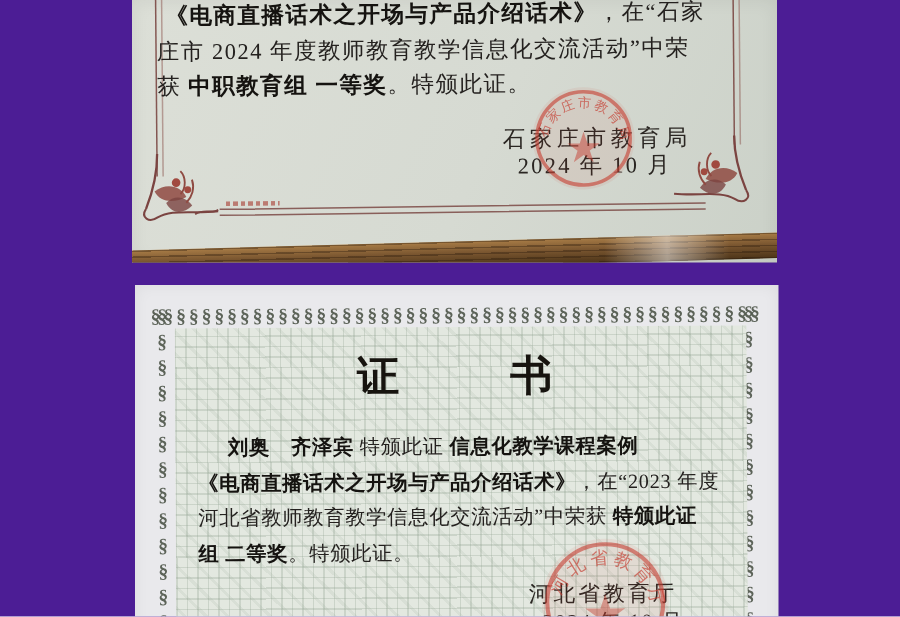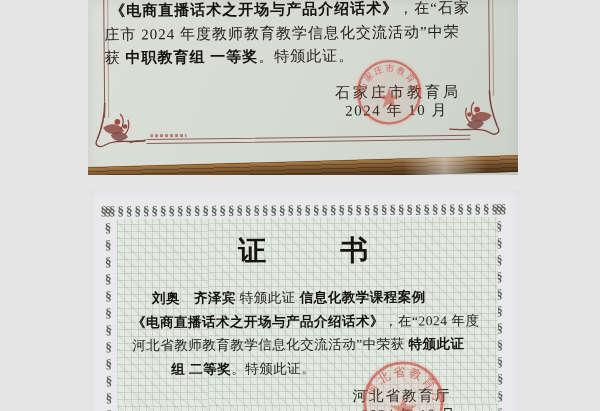--- a/index.html
+++ b/index.html
@@ -1,16 +1,16 @@
 <!DOCTYPE html>
 <html><head>
 <meta charset="utf-8">
 <style>
   html,body{margin:0;padding:0;background:#fff;}
-  .stage{position:relative;width:600px;height:411px;background:#e5e5e5;overflow:hidden;
+  .stage{position:relative;width:600px;height:411px;background:#4c1d95;overflow:hidden;
          font-family:"Liberation Serif","DejaVu Serif",serif;}
   .photo{position:absolute;overflow:hidden;}
   
   #photoTop{left:88px;top:0;width:430px;height:175px;
     background:linear-gradient(115deg,#dcdfd7 0%,#d6dad2 55%,#cbd1c8 100%);
     box-shadow:inset 0 0 12px rgba(0,0,0,.07);}
   #photoTop .inner{position:absolute;inset:0;transform:rotate(-0.5deg);}
   .cl{position:absolute;white-space:nowrap;color:#24211f;font-size:15px;letter-spacing:1px;}
   .b{font-weight:700;color:#151310;}
   .tl1{left:23px;top:0px;}
@@ -52,21 +52,21 @@
       repeating-linear-gradient(0deg,rgba(140,158,140,.28) 0 1px,transparent 1px 7px),
       repeating-linear-gradient(90deg,rgba(140,158,140,.28) 0 1px,transparent 1px 7px),
       repeating-linear-gradient(45deg,rgba(150,168,150,.14) 0 2px,transparent 2px 10px);}
   .btitle{position:absolute;left:0;top:42px;width:100%;text-align:center;
           font-size:28px;font-weight:700;color:#17140f;letter-spacing:2px;}
   .btitle .tl{margin-right:72px;}
   .bcl{position:absolute;white-space:nowrap;font-size:13.5px;letter-spacing:.5px;color:#24211f;}
   .bl1{left:62px;top:99px;}
   .bl2{left:42px;top:123px;}
   .bl3{left:42px;top:146px;}
-  .bl4{left:42px;top:170px;margin-left:39px;}
+  .bl4{left:42px;top:170px;}
   .b-issuer{left:262px;top:197px;font-size:14.5px;letter-spacing:2px;color:#2a2622;}
   .b-date{left:271px;top:216px;font-size:14.5px;letter-spacing:1px;color:#2a2622;}
   #sealBottom{left:267px;top:166px;width:92px;height:92px;}
 </style>
 </head>
 <body>
 
 <div class="stage">
 
   <div id="photoTop" class="photo">
@@ -129,21 +129,21 @@
 
       <div class="scroll sc-top"></div>
       <div class="scroll sc-left"></div>
       <div class="scroll sc-right"></div>
       <div class="wm"></div>
 
       <div class="btitle"><span class="tl">证</span><span>书</span></div>
 
       <div class="bcl bl1"><span class="b">刘奥　齐泽宾</span><span> 特颁此证 </span><span class="b">信息化教学课程案例</span></div>
 
-      <div class="bcl bl2"><span class="b">《电商直播话术之开场与产品介绍话术》</span><span>，在“2024 年度</span></div>
+      <div class="bcl bl2"><span class="b">《电商直播话术之开场与产品介绍话术》</span><span>，在“2023 年度</span></div>
 
       <div class="bcl bl3"><span>河北省教师教育教学信息化交流活动”中荣获 </span><span class="b">特颁此证</span></div>
 
       <div class="bcl bl4"><span class="b">组 二等奖</span><span>。特颁此证。</span></div>
 
       <div class="bcl b-issuer">河北省教育厅</div>
       <div class="bcl b-date">2024 年 10 月</div>
 
       <svg id="sealBottom" class="seal" viewBox="0 0 100 100">
         <circle cx="50" cy="50" r="46" fill="rgba(198,64,52,0.08)"></circle>

